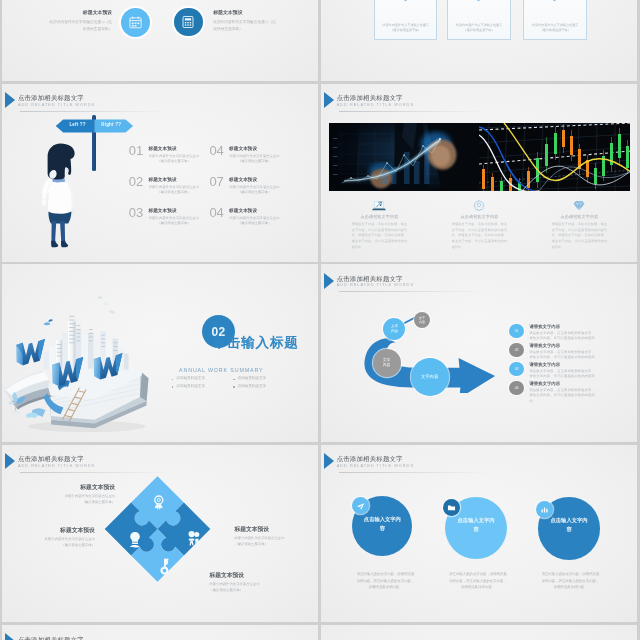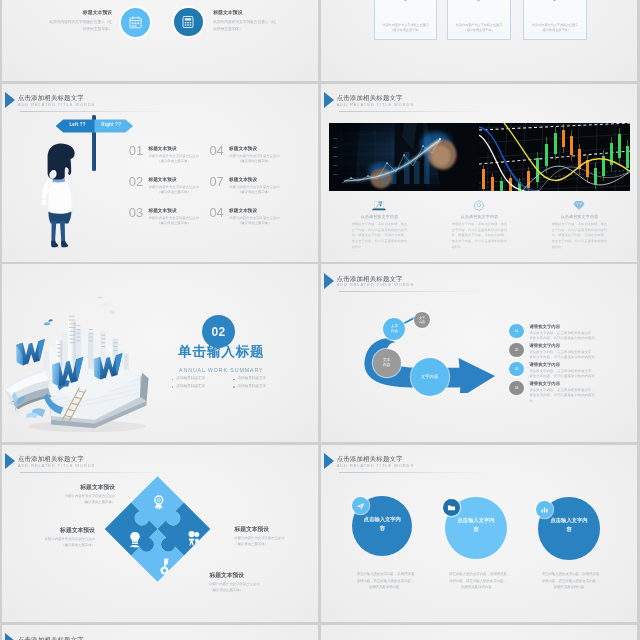--- a/index.html
+++ b/index.html
@@ -54,21 +54,21 @@
   .s4 .col{position:absolute;top:115.7px;width:55.5px;}
   .s4 .ci{height:11px;display:flex;align-items:flex-end;justify-content:center;}
   .s4 .ct{font-size:4.2px;color:#a4aab0;text-align:center;margin-top:4.2px;line-height:1;}
   .s4 .cb{font-size:3.15px;color:#bbc0c5;line-height:1.85;margin-top:2.8px;text-align:justify;}
 
   
   .s5 .circ{position:absolute;left:199.8px;top:51.2px;width:33px;height:33px;
             border-radius:50%;background:#2c84c2;}
   .s5 .circ span{position:absolute;left:0;right:0;top:10.5px;text-align:center;
                  color:#eaf4fb;font-size:12px;font-weight:bold;letter-spacing:.3px;line-height:1;}
-  .s5 .tcn{position:absolute;left:141.6px;top:81px;width:155px;text-align:center;
+  .s5 .tcn{position:absolute;left:141.6px;top:72px;width:155px;text-align:right;
            font-size:13.6px;color:#3088c6;font-weight:bold;letter-spacing:.8px;line-height:1;
            white-space:nowrap;}
   .s5 .ten{position:absolute;left:141.6px;top:103.7px;width:155px;text-align:center;
            font-size:5.35px;color:#7ba2c0;letter-spacing:.85px;line-height:1;white-space:nowrap;}
   .s5 .bl{position:absolute;font-size:3.6px;color:#a5abb1;line-height:1;}
   .s5 .bl::before{content:"";position:absolute;left:-4.3px;top:1.4px;width:1.5px;height:1.5px;
                   border-radius:50%;background:#9aa8b4;}
 
   
   .s6 .node{position:absolute;border-radius:50%;display:flex;align-items:center;

